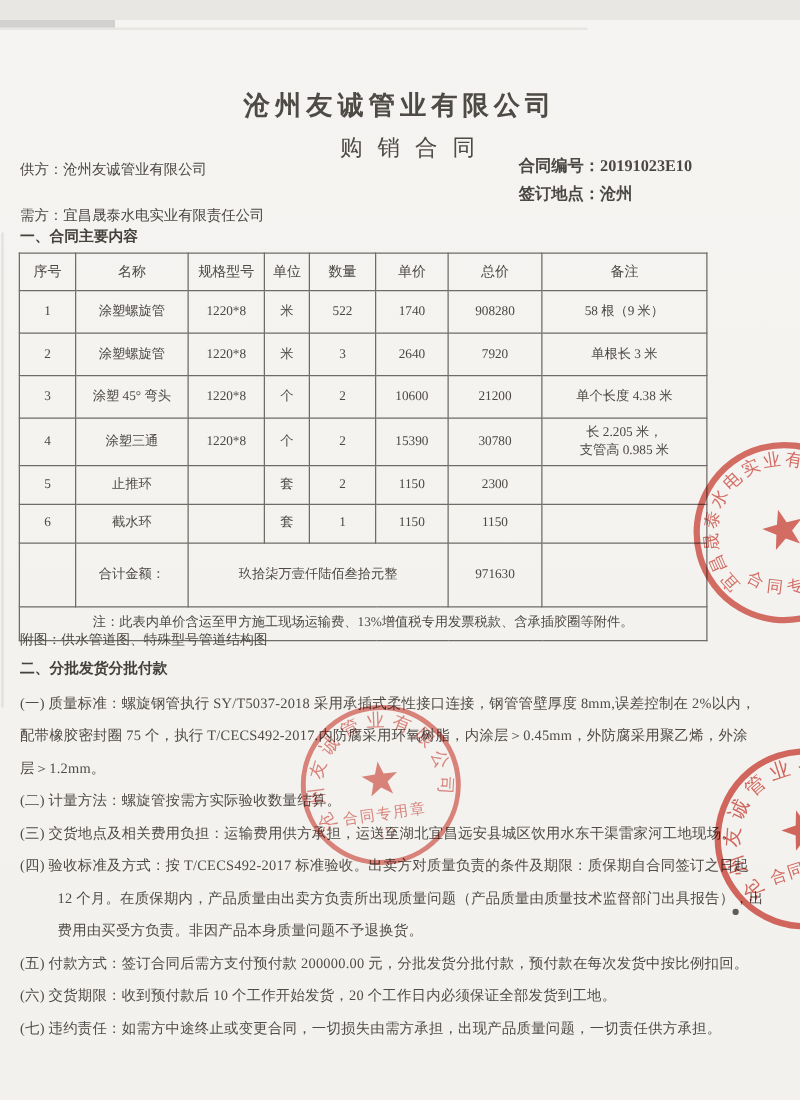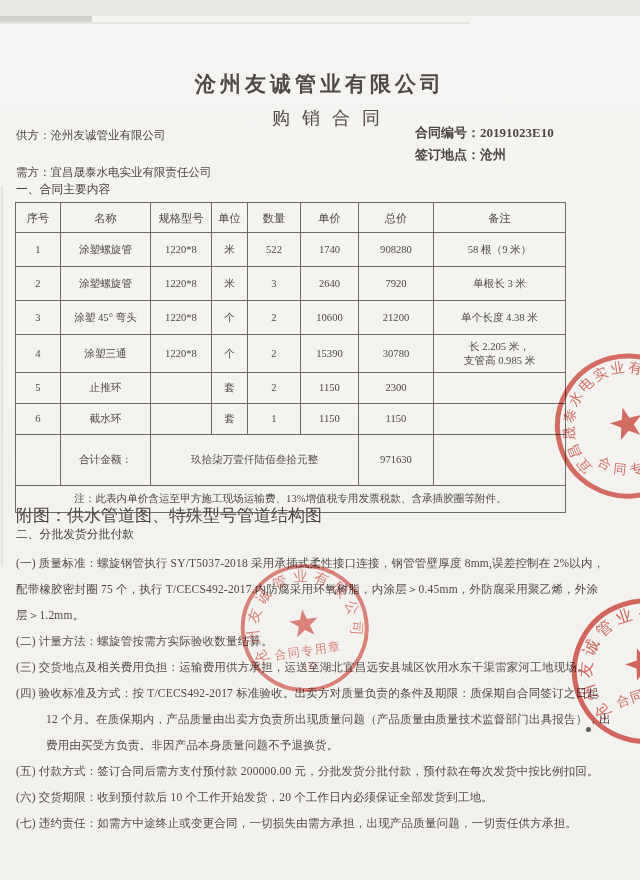--- a/index.html
+++ b/index.html
@@ -19,24 +19,24 @@
   .company-title{position:absolute;left:0;top:54px;width:100%;text-align:center;
     font-size:21px;font-weight:600;letter-spacing:4px;color:#4e4a45;}
   .doc-title{position:absolute;left:12px;top:90px;width:100%;text-align:center;
     font-size:18px;font-weight:500;letter-spacing:12px;color:#4e4a45;}
 
   .line{position:absolute;font-size:11.5px;white-space:nowrap;}
   .supplier-line{left:16px;top:112px;}
   .buyer-line{left:16px;top:149px;}
   .meta-block{position:absolute;left:415px;top:106px;font-size:13px;line-height:22px;font-weight:bold;}
   .meta-row{white-space:nowrap;}
-  .sec-heading{position:absolute;left:16px;font-size:11.8px;font-weight:400;color:#45413c;white-space:nowrap;}
+  .sec-heading{position:absolute;left:16px;font-size:11.8px;font-weight:700;color:#45413c;white-space:nowrap;}
   .sec1{top:166px;}
   .sec2{top:511px;}
-  .attachment{position:absolute;left:16px;top:488px;font-size:17px;white-space:nowrap;}
+  .attachment{position:absolute;left:16px;top:488px;font-size:11px;white-space:nowrap;}
 
   table.goods{position:absolute;left:15px;top:186px;border-collapse:collapse;table-layout:fixed;}
   table.goods td,table.goods th{
     border:1px solid #6f6c67;font-weight:400;
     font-size:10.6px;text-align:center;vertical-align:middle;
     padding:0 2px;color:#4d4944;white-space:pre-line;line-height:1.25;
     overflow:hidden;
   }
   table.goods th{font-size:11.2px;}
   tr.rh{height:30px;} tr.r1,tr.r2,tr.r3{height:34px;} tr.r4{height:38px;}

